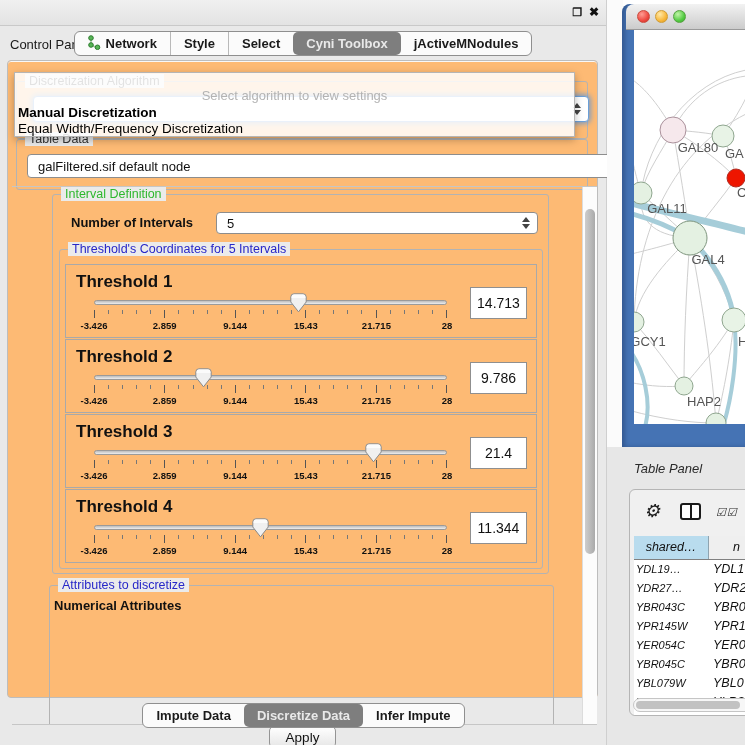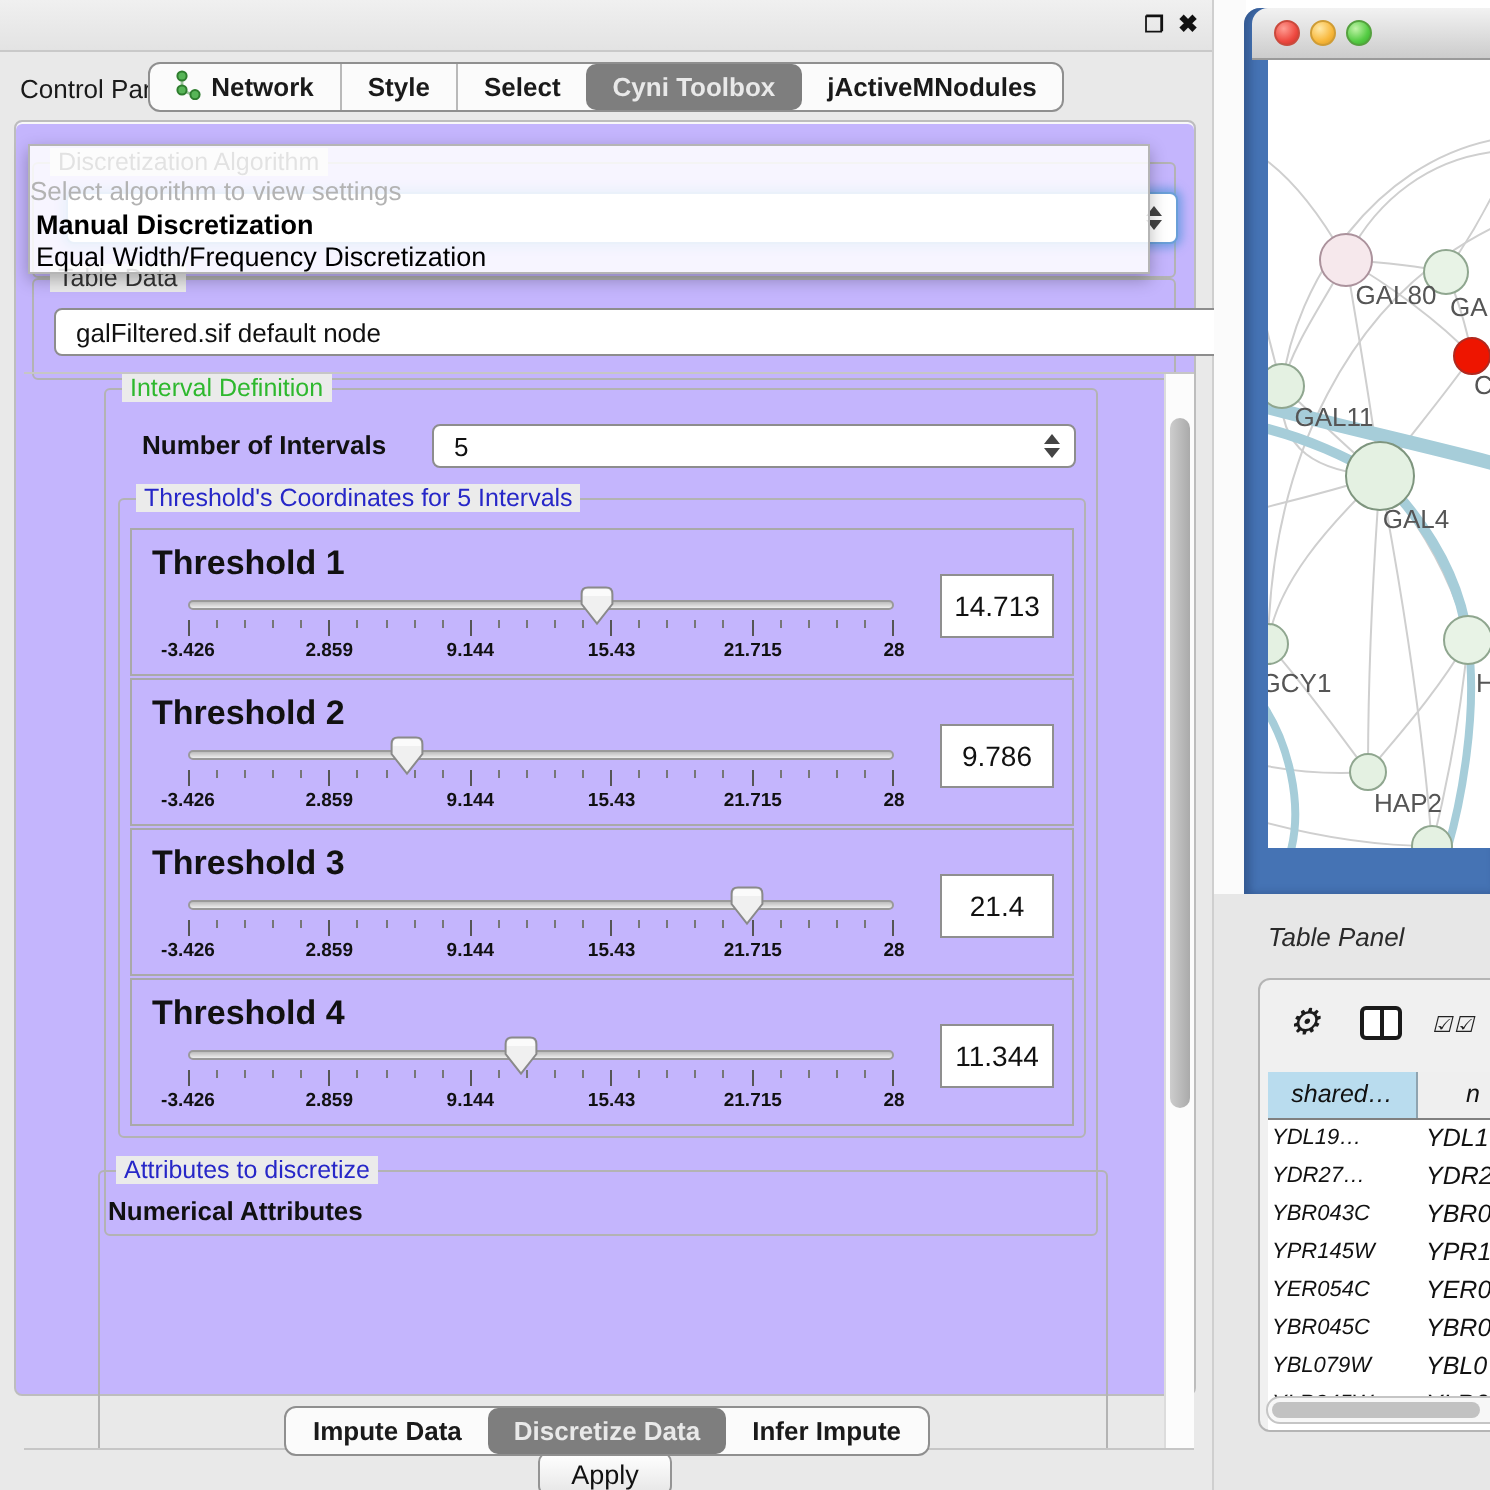--- a/index.html
+++ b/index.html
@@ -17,51 +17,51 @@
 
   
   .tabbar-row { position:absolute; left:0; top:31px; width:100%; display:flex; justify-content:center; }
   .tabbar { display:inline-flex; border:1px solid #8f8f8f; border-radius:6px; background:#fbfbfb; overflow:hidden; height:25px; }
   .tab { display:flex; align-items:center; gap:5px; padding:0 13px; font-size:13px; font-weight:bold; color:#1a1a1a; white-space:nowrap; }
   .tab + .tab { border-left:1px solid #b9b9b9; }
   .tab.sel { background:#7e7e7e; color:#e9e9e9; border-left:none; border-radius:5px; }
   .tab.sel + .tab { border-left:none; }
 
   
-  .content { position:absolute; left:7px; top:60px; width:591px; height:638px; background:#c4b5fd; border:1px solid #bdbdbd; border-radius:4px; box-shadow:inset 0 1px 0 #f8f8f8; }
+  .content { position:absolute; left:7px; top:60px; width:591px; height:638px; background:#fdba74; border:1px solid #bdbdbd; border-radius:4px; box-shadow:inset 0 1px 0 #f8f8f8; }
 
   .groupbox { position:absolute; border:1px solid #b3b3b3; border-radius:3px; }
   .gtitle { position:absolute; top:-8px; left:8px; background:#ebebeb; padding:0 4px; font-size:12.5px; color:#333; white-space:nowrap; }
   .gtitle.green { color:#2eb82e; }
   .gtitle.blue { color:#2727c8; }
 
   .combo { position:absolute; background:#fff; border:1px solid #8d8d8d; border-radius:4px; font-size:13px; color:#111; display:flex; align-items:center; padding-left:10px; }
   .combo .spin { position:absolute; right:7px; top:50%; width:8px; height:12px; transform:translateY(-50%); }
   .combo .spin::before { content:""; position:absolute; left:0; top:0; border:4px solid transparent; border-bottom:5px solid #444; border-top:none; }
   .combo .spin::after { content:""; position:absolute; left:0; bottom:0; border:4px solid transparent; border-top:5px solid #444; border-bottom:none; }
   .combo.focus { border-color:#6a9fd8; box-shadow:0 0 5px 2px rgba(90,150,220,.75); }
 
   .algo-group { left:8px; top:20px; width:572px; height:58px; }
   .algo-combo { left:16px; top:14px; width:556px; height:26px; }
   .td-group { left:8px; top:78px; width:572px; height:51px; }
   .td-combo { left:10px; top:14px; width:597px; height:24px; }
 
   
   .popup { position:absolute; left:14px; top:72px; width:561px; height:65px; background:rgba(255,255,255,.86); border:1px solid #b5b5b5; box-shadow:0 3px 8px rgba(0,0,0,.28); z-index:50; }
-  .popup .ph { position:absolute; left:0; top:15px; width:100%; text-align:left; font-size:13px; color:#b3b3b3; }
+  .popup .ph { position:absolute; left:0; top:15px; width:100%; text-align:center; font-size:13px; color:#b3b3b3; }
   .popup .opt { position:absolute; left:3px; font-size:13.5px; color:#000; white-space:nowrap; }
   .popup .opt.b { font-weight:bold; top:32px; }
   .popup .opt.n { top:48px; }
 
   
   .scroll-area { position:absolute; left:4px; top:125px; width:585px; height:539px; overflow:hidden; border-top:1px solid #c6c6c6; border-bottom:1px solid #c6c6c6; }
   .vscroll { position:absolute; right:0; top:0; bottom:0; width:15px; background:#fcfcfc; border-left:1px solid #dcdcdc; }
   .vscroll .vthumb { position:absolute; left:2px; top:22px; width:10px; height:345px; border-radius:5px; background:linear-gradient(90deg,#cdcdcd,#aaaaaa); }
 
-  .interval-group { left:40px; top:7px; width:497px; height:424px; }
+  .interval-group { left:40px; top:7px; width:497px; height:380px; }
   .num-label { position:absolute; left:18px; top:20px; font-size:13px; font-weight:bold; color:#111; }
   .num-combo { left:163px; top:17px; width:322px; height:22px; }
   .thresh-group { left:6px; top:54px; width:484px; height:320px; }
   .thresh-items { position:absolute; left:5px; top:14px; width:472px; }
   .tpanel { position:relative; width:472px; height:74px; border:1px solid #a9a9a9; margin-bottom:1px; }
   .tlabel { position:absolute; left:10px; top:7px; font-size:17px; font-weight:bold; color:#111; }
   .tvalue { position:absolute; left:404px; top:22px; width:57px; height:32px; background:#fff; border:1px solid #8f8f8f; font-size:14px; color:#111; text-align:center; line-height:30px; }
   .slider { position:absolute; left:28px; top:28px; width:353px; height:44px; }
   .track { position:absolute; left:0; top:7px; width:100%; height:5px; border-radius:3px; background:linear-gradient(#bdbdbd,#ededed); border:1px solid #9a9a9a; }
   .thumb { position:absolute; top:0; width:17px; height:20px; }

